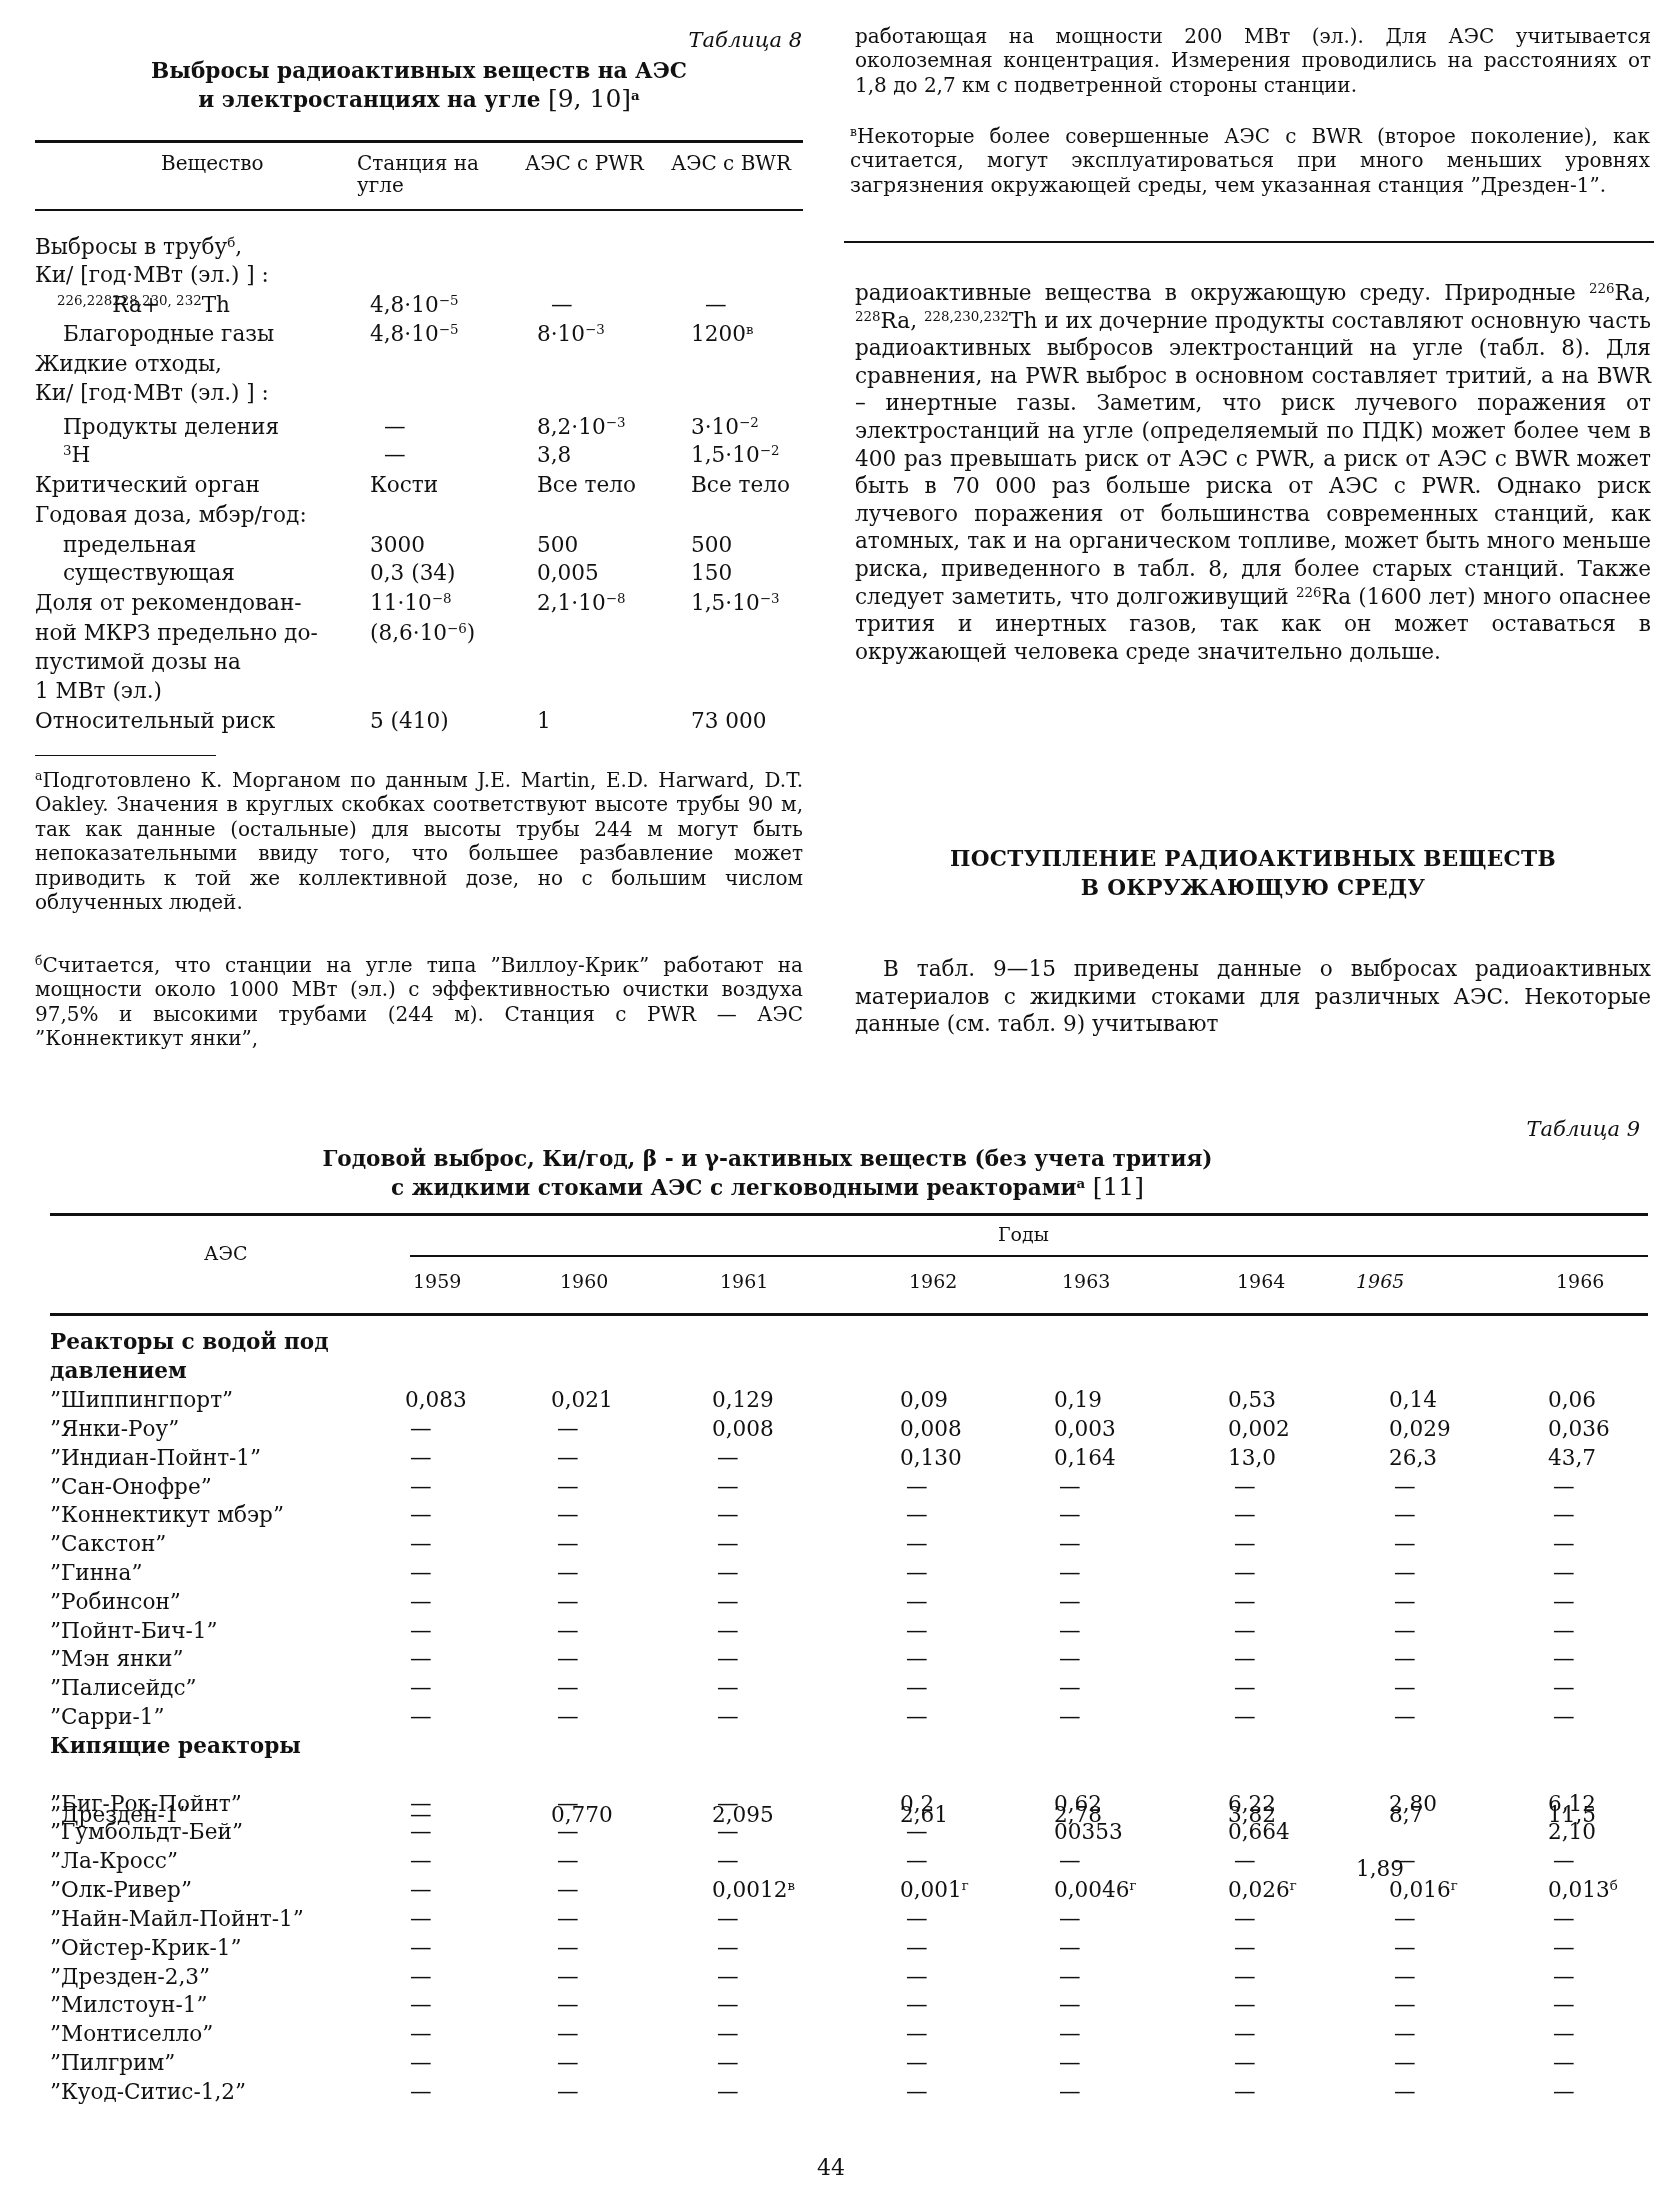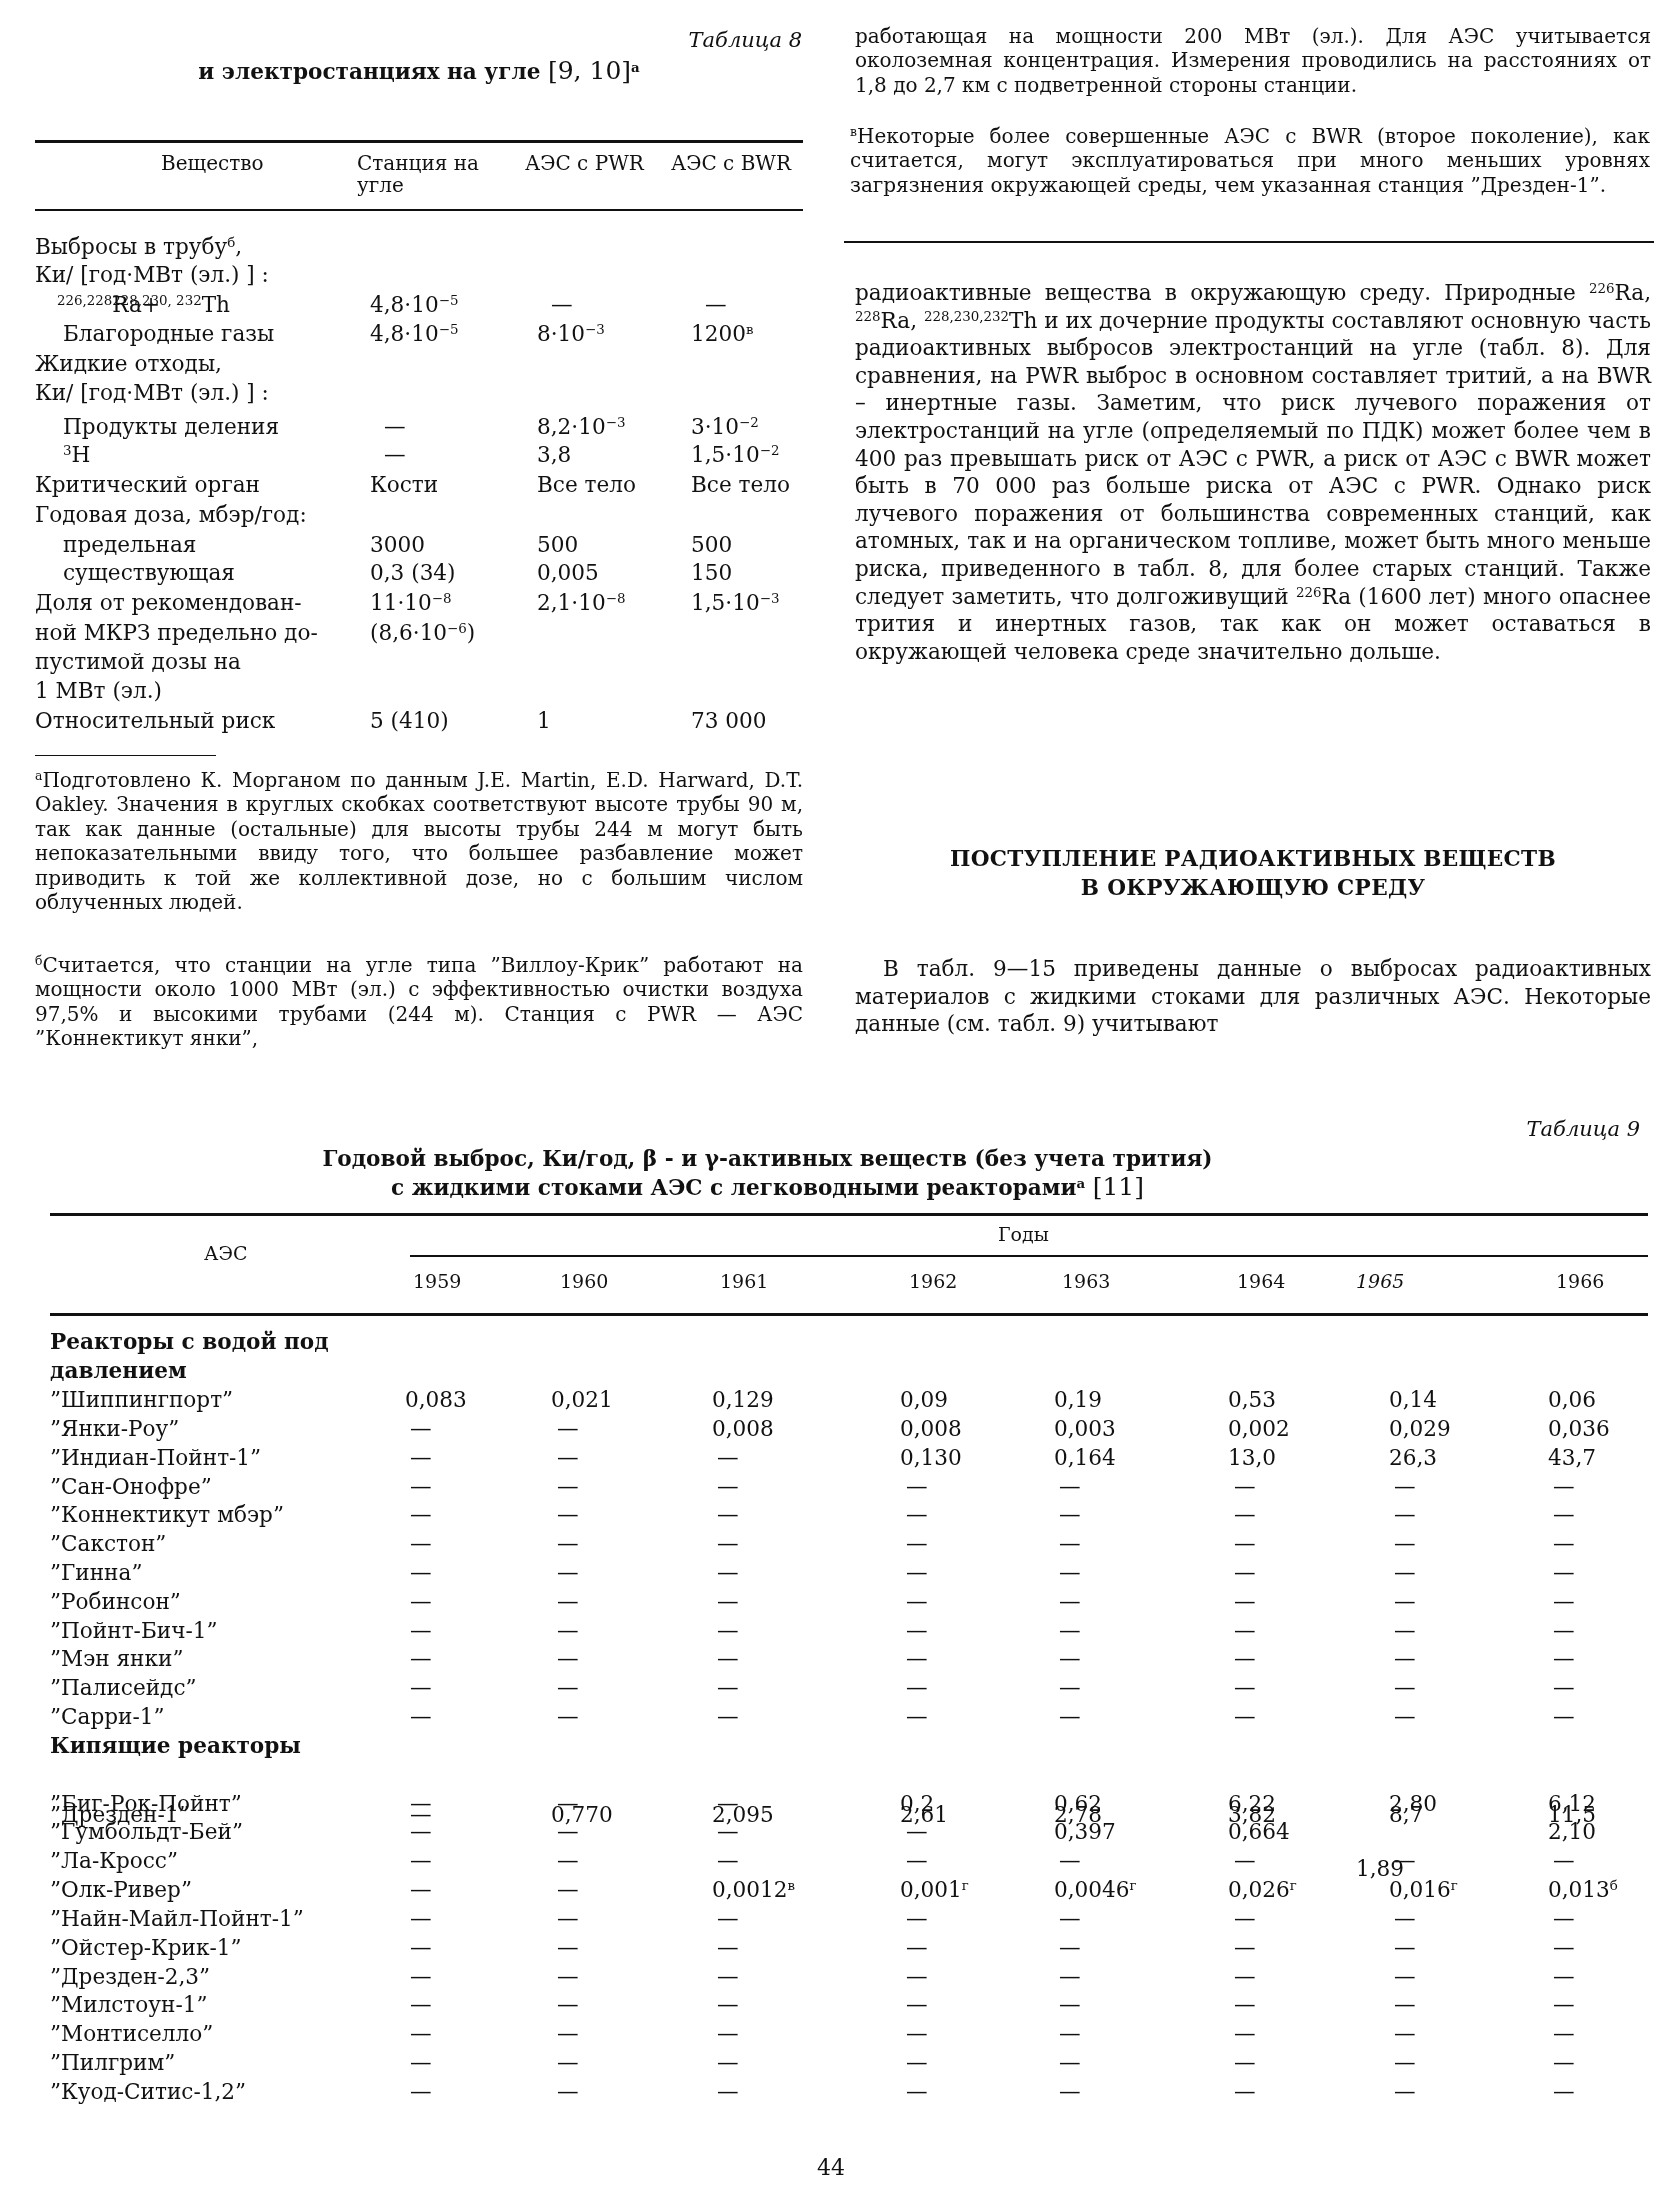--- a/index.html
+++ b/index.html
@@ -26,20 +26,21 @@
   .t9-name { left:0; }
   .year { font-size:19px; }
   .heading-caps { font-weight:bold; font-size:21.6px; text-align:center; line-height:29px; letter-spacing:0.3px; }
 </style>
 </head>
 <body>
 
 <div class="abs caption" style="left:628px; top:28px; width:174px;">Таблица 8</div>
 
 <div class="abs ttitle" style="left:70px; top:57px; width:698px;">
+  <div>Выбросы радиоактивных веществ на АЭС</div>
   <div>
     <span>и электростанциях на угле</span>
     <span style="font-weight:normal;font-size:25px;">[9, 10]</span><sup>а</sup>
   </div>
 </div>
 
 <div class="rule" style="left:35px; top:140px; width:768px; height:2.8px;"></div>
 <div class="abs t8-head" style="left:161px; top:152px;">Вещество</div>
 <div class="abs t8-head" style="left:357px; top:152px; width:126px;">Станция на угле</div>
 <div class="abs t8-head" style="left:525px; top:152px;">АЭС с PWR</div>
@@ -346,21 +347,21 @@
       <span style="left: 1178px;">6,22</span>
       <span style="left: 1339px;">2,80</span>
       <span style="left: 1498px;">6,12</span>
     </div>
     <div class="t9-row" style="top: 1819px;">
       <span class="t9-name">”Гумбольдт-Бей”</span>
       <span style="left: 360px;">—</span>
       <span style="left: 507px;">—</span>
       <span style="left: 667px;">—</span>
       <span style="left: 856px;">—</span>
-      <span style="left: 1004px;">0,397</span>
+      <span style="left: 1004px;">00353</span>
       <span style="left: 1178px;">0,664</span>
       <span style="left: 1306px; margin-top: 37px;">1,89</span>
       <span style="left: 1498px;">2,10</span>
     </div>
     <div class="t9-row" style="top: 1848px;">
       <span class="t9-name">”Ла-Кросс”</span>
       <span style="left: 360px;">—</span>
       <span style="left: 507px;">—</span>
       <span style="left: 667px;">—</span>
       <span style="left: 856px;">—</span>

